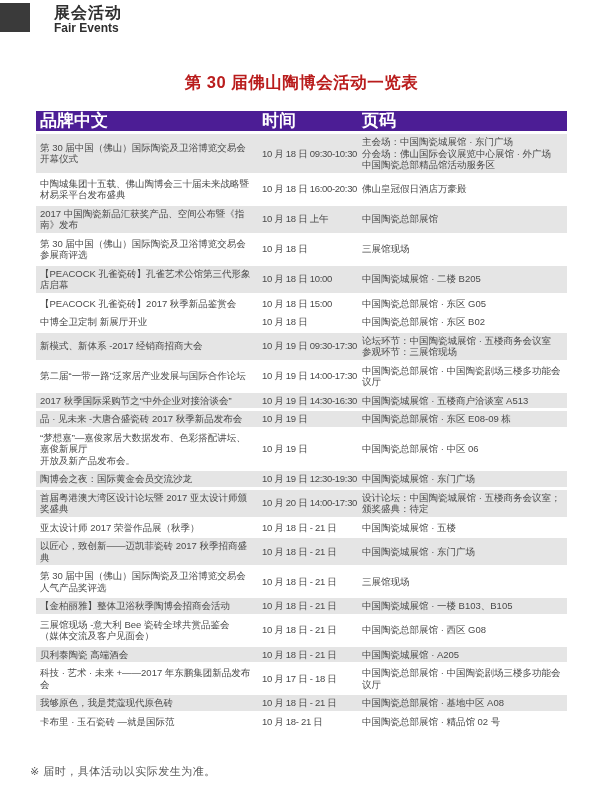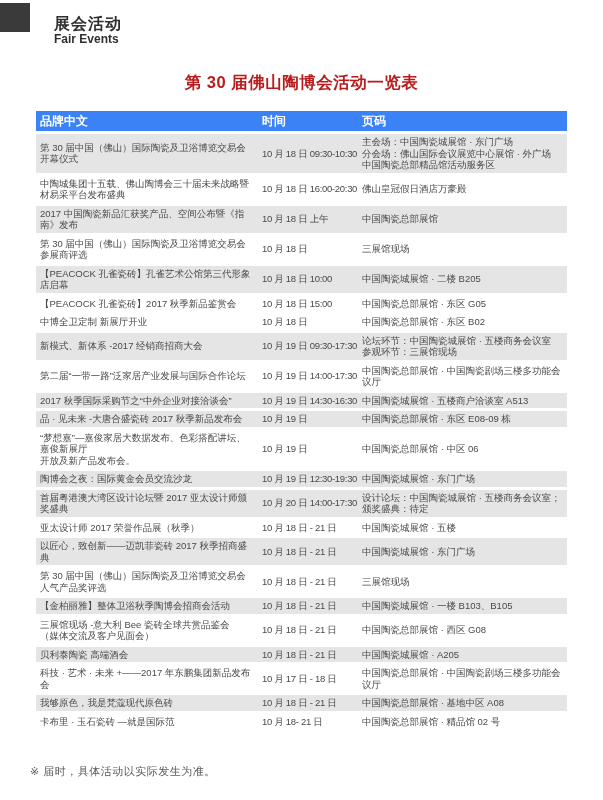--- a/index.html
+++ b/index.html
@@ -1,32 +1,32 @@
 <!DOCTYPE html>
 <html><head>
 <meta charset="utf-8">
 <style>
   html,body{margin:0;padding:0;background:#fff;}
   body{font-family:"Liberation Sans","DejaVu Sans",sans-serif;}
   .page{position:relative;width:603px;height:800px;background:#ffffff;overflow:hidden;}
 
   
   .corner-tab{position:absolute;left:0;top:3px;width:30px;height:29px;background:#3a3a3a;}
-  .tag-text{position:absolute;left:54px;top:15px;color:#2f2f2f;}
+  .tag-text{position:absolute;left:54px;top:4px;color:#2f2f2f;}
   .tag-cn{font-size:16px;font-weight:bold;letter-spacing:1px;line-height:18px;}
   .tag-en{font-size:12px;font-weight:bold;line-height:13px;}
 
   
   .page-title{position:absolute;left:0;right:0;top:72px;text-align:center;
     color:#b91c1c;font-size:16.5px;font-weight:bold;letter-spacing:0.5px;}
 
   
   .table-wrap{position:absolute;left:36px;top:108px;width:531px;}
   table{width:100%;border-collapse:separate;border-spacing:0 3px;table-layout:fixed;}
-  thead th{background:#3b82f6;color:#ffffff;font-size:12px;font-weight:bold;
+  thead th{background:#4c1d95;color:#ffffff;font-size:17px;font-weight:bold;
     text-align:left;padding:3px 4px;line-height:14px;}
   td{font-size:9.5px;color:#4a4a4a;line-height:11.5px;padding:2px 4px;
     vertical-align:middle;white-space:pre-line;word-break:break-all;}
   td.time-cell{white-space:nowrap;letter-spacing:-0.3px;overflow:hidden;margin-left:48px;}
   tr.shaded td{background:#e5e5e5;}
 
   
   .footnote{position:absolute;left:30px;top:764px;font-size:11px;color:#5a5a5a;letter-spacing:0.5px;}
 </style>
 </head>

